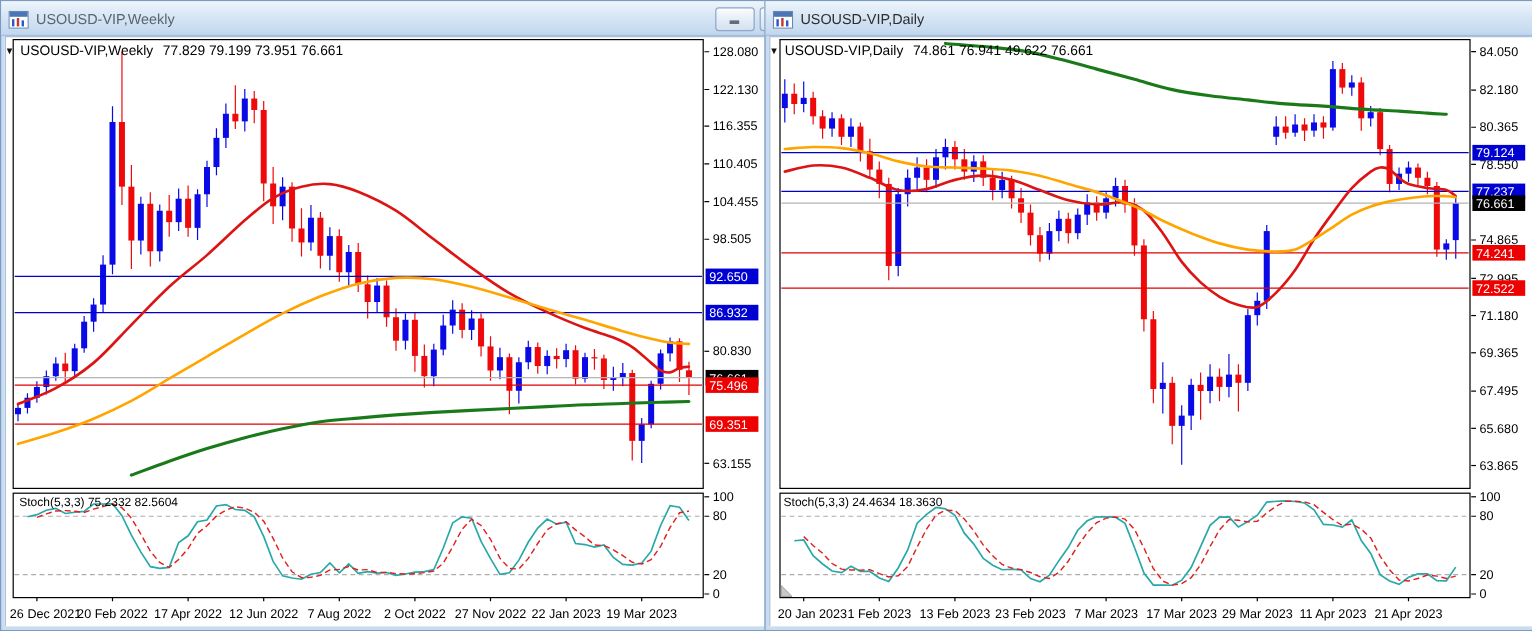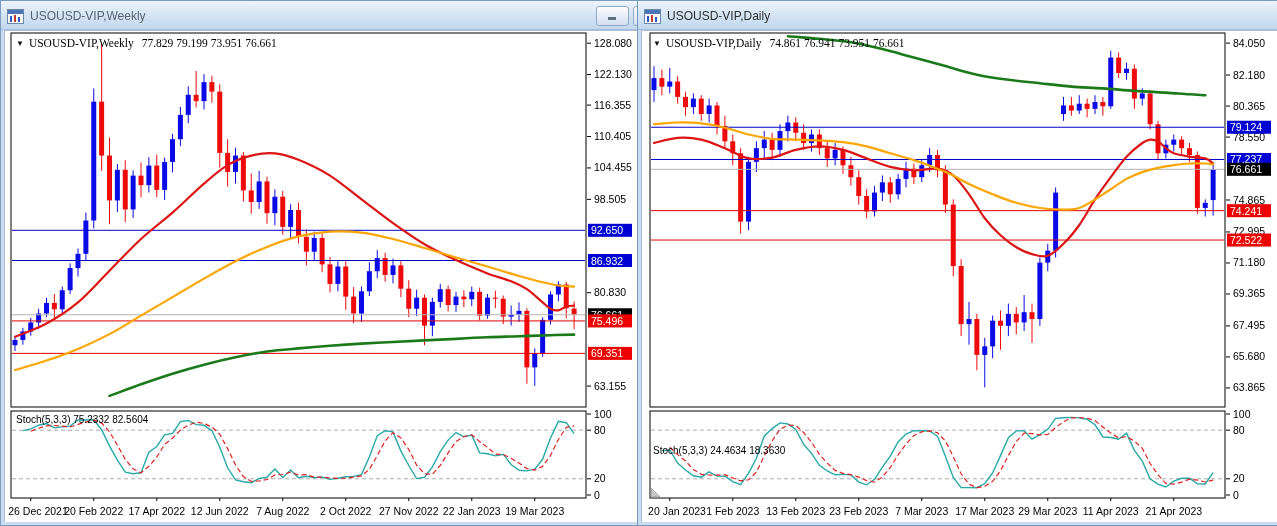--- a/index.html
+++ b/index.html
@@ -10,21 +10,21 @@
   .appicon{width:17px;height:15px;flex:0 0 auto;}
   .title{flex:1;font-size:12px;color:#5a6470;white-space:nowrap;overflow:hidden;}
   .window.active .title{color:#2e2e2e;}
   .btns{display:flex;gap:4px;}
   .btn{width:31px;height:18px;border:1px solid #8fa9c7;border-radius:3px;display:flex;align-items:center;justify-content:center;
     background:linear-gradient(#fcfdfe,#e8eff7 45%,#d3e1f0);}
   .btn svg{display:block;}
   .btn-close-active{background:linear-gradient(#f6b3a2,#e2644a 40%,#c33a1f);border-color:#8d2f1b;}
   .client{position:absolute;left:3px;right:3px;top:29px;bottom:3px;background:#ffffff;box-shadow:inset 1px 1px 0 #aabfd8;}
   .chart-svg{position:absolute;left:0;top:0;}
-  .chart-header{position:absolute;left:12px;top:7px;font-size:11.5px;color:#000;white-space:nowrap;font-family:Liberation Serif, serif;}
+  .chart-header{position:absolute;left:0;top:7px;font-size:11.5px;color:#000;white-space:nowrap;}
   .chart-header .tri{font-size:8px;vertical-align:1px;margin-right:5px;color:#111;}
   .chart-header .ohlc{margin-left:8px;}
   .stoch-label{position:absolute;left:12px;font-size:10px;color:#000;white-space:nowrap;}
   svg text{font-family:"Liberation Sans",sans-serif;}
 </style>
 </head>
 <body>
 
 <div id="desktop">
 
@@ -562,19 +562,19 @@
             <line x1="406.75" y1="468" x2="406.75" y2="471" stroke="#000"></line>
             <text x="406.75" y="485" font-size="10.5" fill="#000" text-anchor="middle">29 Mar 2023</text>
             <line x1="469.75" y1="468" x2="469.75" y2="471" stroke="#000"></line>
             <text x="469.75" y="485" font-size="10.5" fill="#000" text-anchor="middle">11 Apr 2023</text>
             <line x1="532.75" y1="468" x2="532.75" y2="471" stroke="#000"></line>
             <text x="532.75" y="485" font-size="10.5" fill="#000" text-anchor="middle">21 Apr 2023</text>
           </g>
           <path d="M10,467 l9,0 l-9,-9 z" fill="#c8c8c8" stroke="#9a9a9a" stroke-width="0.8"></path>
         </svg>
       <div class="chart-header">
-        <span class="tri">▼</span><span>USOUSD-VIP,Daily</span><span class="ohlc">74.861 76.941 73.951 76.661</span>
+        <span class="tri">▼</span><span>USOUSD-VIP,Daily</span><span class="ohlc">74.861 76.941 49.622 76.661</span>
       </div>
-      <div class="stoch-label" style="top:384px;margin-top:31px;">Stoch(5,3,3) 24.4634 18.3630</div>
+      <div class="stoch-label" style="top:384px;">Stoch(5,3,3) 24.4634 18.3630</div>
     </div>
   </div>
 
 </div>
 
 </body></html>

